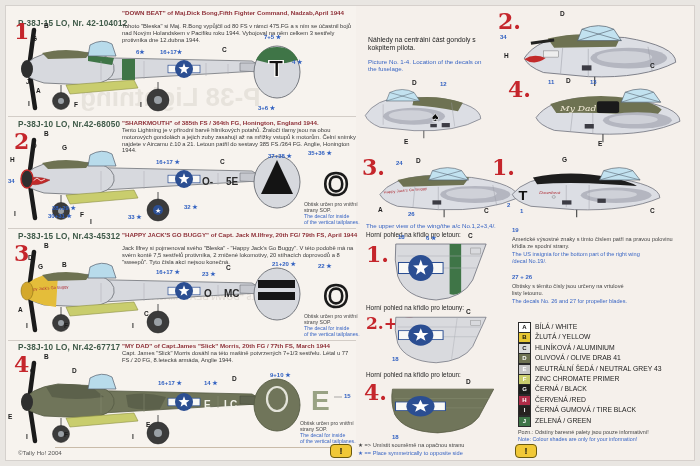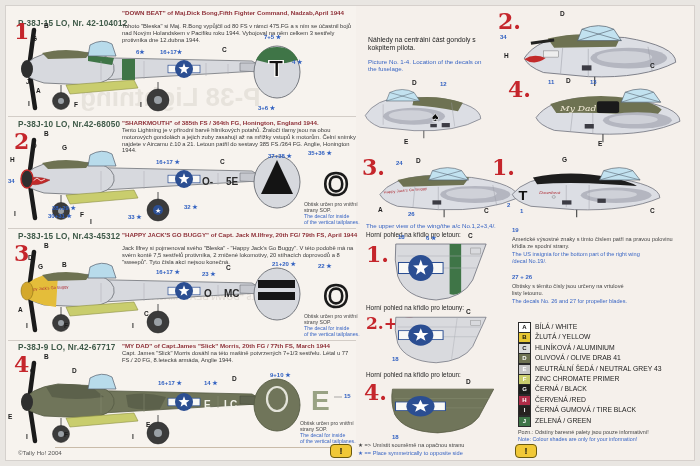--- a/index.html
+++ b/index.html
@@ -224,21 +224,21 @@
       <text x="4" y="31" font-size="31" font-weight="bold" fill="none" stroke="#1a1a1a" stroke-width="2.6">O</text>
     </svg>
     <span class="cap" style="left:304px;top:84px;">Obtisk určen pro vnitřní</span>
     <span class="cap" style="left:304px;top:90px;">strany SOP.</span>
     <span class="cap en" style="left:304px;top:96px;">The decal for inside</span>
     <span class="cap en" style="left:304px;top:102px;">of the vertical tailplanes.</span>
   </section>
   <div class="divider" style="top:340px;"></div>
 
   <section class="ac" style="top:341px;">
-    <div class="hdr" style="left:18px;top:2px;">P-38J-9 LO, Nr.42-67717</div>
+    <div class="hdr" style="left:18px;top:2px;">P-38J-10 LO, Nr.42-67717</div>
     <div class="num" style="left:14px;top:12px;">4.</div>
     <div class="ttl" style="left:122px;top:1px;">"MY DAD" of Capt.James "Slick" Morris, 20th FG / 77th FS, March 1944</div>
     <div class="bdy" style="left:122px;top:9px;">Capt. James "Slick" Morris dosáhl na této mašině potvrzených 7+1/3 sestřelu. Létal u 77 FS./ 20 FG, 8.letecká armáda, Anglie 1944.</div>
     <svg class="plane" style="left:6px;top:16px;" width="302" height="94" viewBox="0 0 302 94">
       <line x1="28" y1="6" x2="23" y2="44" stroke="#1b1b1b" stroke-width="4.5" stroke-linecap="round"></line>
       <line x1="23" y1="44" x2="29" y2="84" stroke="#1b1b1b" stroke-width="4.5" stroke-linecap="round"></line>
       <path d="M62,33 L246,37 Q254,41 252,47 L62,58 Z" fill="#70755a" stroke="#565b44" stroke-width="0.8"></path>
       <path d="M234,39 L258,39 L256,48 L234,47 Z" fill="#5f6450" stroke="#4b4f3c" stroke-width="0.6"></path>
       <ellipse cx="271" cy="48" rx="23" ry="26" fill="#70755a" stroke="#565b44" stroke-width="0.9"></ellipse>
       <ellipse cx="271" cy="42" rx="10" ry="12" fill="none" stroke="#e4e4da" stroke-width="2.2"></ellipse>

